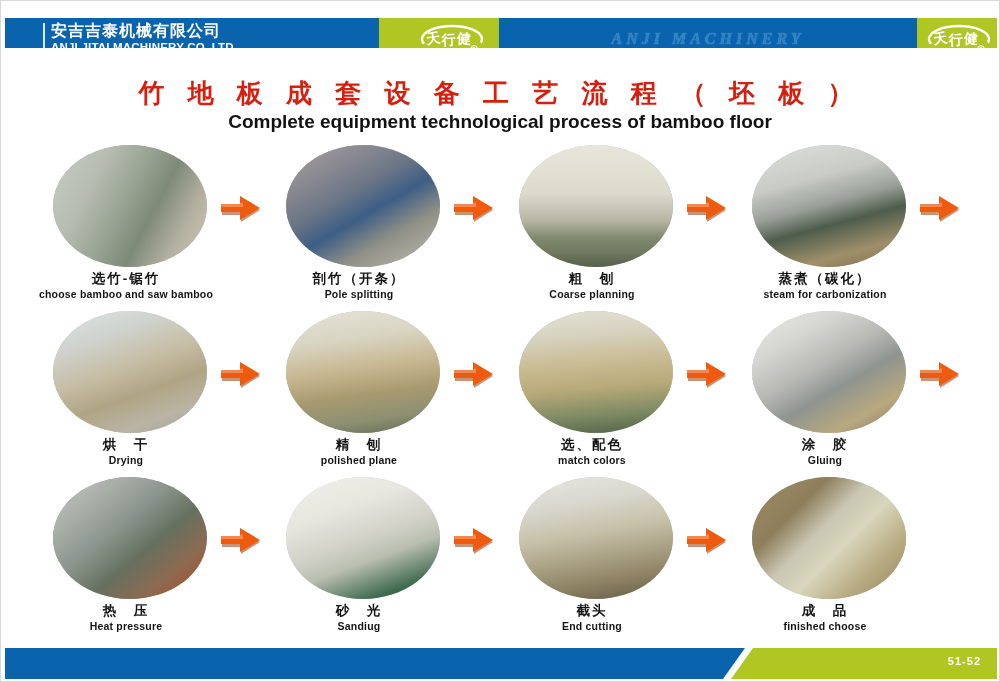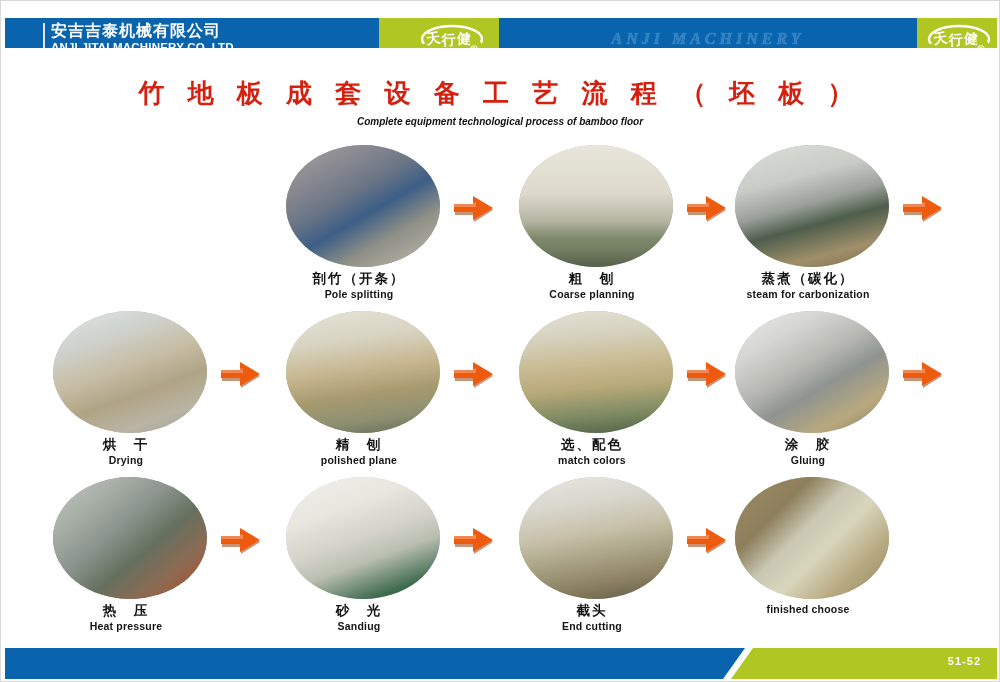--- a/index.html
+++ b/index.html
@@ -74,35 +74,35 @@
   .logo svg{display:block;}
 
   
   .title-cn{
     position:absolute;left:0;right:0;top:76px;text-align:center;
     color:#d5200f;font-size:26px;font-weight:bold;letter-spacing:8px;
     line-height:32px;
   }
   .title-en{
     position:absolute;left:0;right:0;top:111px;text-align:center;
-    color:#111111;font-size:10px;font-weight:bold;font-style:italic;
+    color:#111111;font-size:19px;font-weight:bold;
     letter-spacing:0px;line-height:20px;
   }
 
   
   .row{position:absolute;left:0;width:1000px;height:165px;}
   .row.r1{top:142px;}
   .row.r2{top:308px;}
   .row.r3{top:474px;}
 
   .cell{position:absolute;width:250px;height:165px;top:0;}
   .cell.c0{left:0px;}
   .cell.c1{left:233px;}
   .cell.c2{left:466px;}
-  .cell.c3{left:682px;}
+  .cell.c3{left:699px;}
 
   .oval{
     position:absolute;left:52px;top:2px;width:154px;height:122px;
     border-radius:50% / 50%;
     overflow:hidden;
     background:#cfcfcf;
   }
   .oval .pic{position:absolute;inset:0;}
 
   .cap{
@@ -186,20 +186,34 @@
         <circle cx="55" cy="27" r="3.4" fill="none" stroke="#ffffff" stroke-width="1"></circle>
         <text x="55" y="29.4" font-size="4.6" fill="#ffffff" text-anchor="middle" font-family="Liberation Sans, sans-serif">R</text>
       </svg>
     </div>
   </div>
 
   <div class="title-cn">竹 地 板 成 套 设 备 工 艺 流 程 （ 坯 板 ）</div>
   <div class="title-en">Complete equipment technological process of bamboo floor</div>
 
   <div class="row r1">
+      <div class="cell c0">
+        <div class="oval">
+          <div class="pic" style="background-image: linear-gradient(118deg, rgb(201, 205, 198) 0%, rgb(183, 189, 178) 26%, rgb(154, 165, 149) 45%, rgb(126, 138, 120) 62%, rgb(180, 176, 160) 80%, rgb(207, 201, 182) 100%), repeating-linear-gradient(62deg, rgba(90, 110, 85, 0.45) 0px, rgba(90, 110, 85, 0.45) 4px, rgba(200, 205, 195, 0.25) 4px, rgba(200, 205, 195, 0.25) 9px);"></div>
+        </div>
+        <div class="cap">
+          <div class="cap-cn">选竹-锯竹</div>
+          <div class="cap-en">choose bamboo and saw bamboo</div>
+        </div>
+        <div class="arrow a0"><svg viewBox="0 0 44 30" width="44" height="30" aria-hidden="true">
+            <path d="M3 16 L3 22 L22 22 L22 29 L41 17 L22 5 L22 12 L3 12 Z" fill="#9c3a06" opacity=".55"></path>
+            <path d="M2 11 L2 19 L21 19 L21 27 L41 15 L21 3 L21 11 Z" fill="#ee5a0e"></path>
+            <path d="M2 11 L2 14 L24 14 L24 9.5 Z" fill="#ffffff" opacity=".28"></path>
+          </svg></div>
+      </div>
       <div class="cell c1">
         <div class="oval">
           <div class="pic" style="background-image: linear-gradient(150deg, rgb(169, 165, 160) 0%, rgb(139, 138, 146) 22%, rgb(108, 118, 134) 40%, rgb(61, 94, 134) 55%, rgb(142, 143, 134) 72%, rgb(195, 191, 177) 100%), repeating-linear-gradient(25deg, rgba(60, 70, 85, 0.4) 0px, rgba(60, 70, 85, 0.4) 5px, rgba(215, 212, 200, 0.22) 5px, rgba(215, 212, 200, 0.22) 11px);"></div>
         </div>
         <div class="cap">
           <div class="cap-cn">剖竹（开条）</div>
           <div class="cap-en">Pole splitting</div>
         </div>
         <div class="arrow a0"><svg viewBox="0 0 44 30" width="44" height="30" aria-hidden="true">
             <path d="M3 16 L3 22 L22 22 L22 29 L41 17 L22 5 L22 12 L3 12 Z" fill="#9c3a06" opacity=".55"></path>
@@ -335,20 +349,21 @@
             <path d="M3 16 L3 22 L22 22 L22 29 L41 17 L22 5 L22 12 L3 12 Z" fill="#9c3a06" opacity=".55"></path>
             <path d="M2 11 L2 19 L21 19 L21 27 L41 15 L21 3 L21 11 Z" fill="#ee5a0e"></path>
             <path d="M2 11 L2 14 L24 14 L24 9.5 Z" fill="#ffffff" opacity=".28"></path>
           </svg></div>
       </div>
       <div class="cell c3">
         <div class="oval">
           <div class="pic" style="background-image: linear-gradient(135deg, rgb(157, 138, 99) 0%, rgb(142, 127, 92) 28%, rgb(201, 198, 178) 44%, rgb(217, 214, 189) 58%, rgb(183, 169, 127) 78%, rgb(142, 133, 96) 100%), repeating-linear-gradient(92deg, rgba(105, 92, 60, 0.3) 0px, rgba(105, 92, 60, 0.3) 4px, rgba(228, 222, 198, 0.22) 4px, rgba(228, 222, 198, 0.22) 9px);"></div>
         </div>
         <div class="cap">
+          <div class="cap-cn">成　品</div>
           <div class="cap-en">finished choose</div>
         </div>
       </div>
     </div>
 
   <div class="footer">
     <div class="ft-blue"></div>
     <div class="ft-green">
       <div class="ft-page">51-52</div>
     </div>

